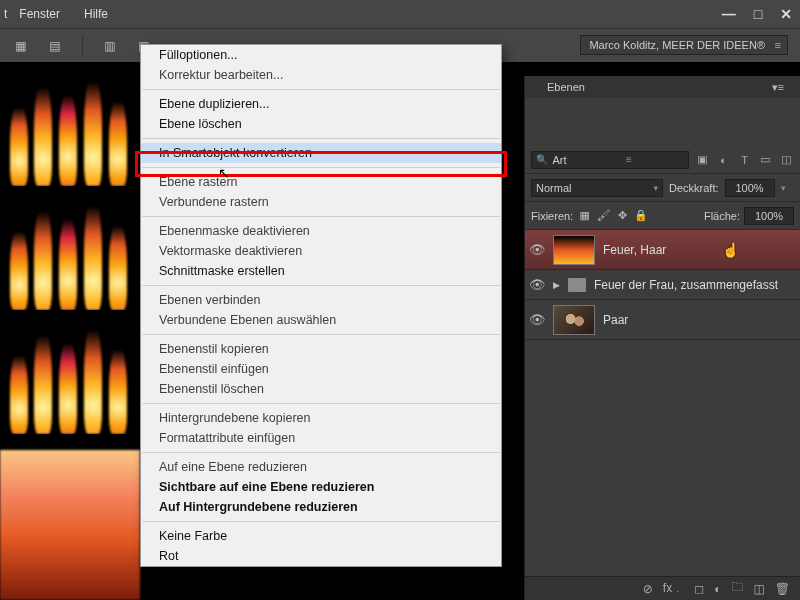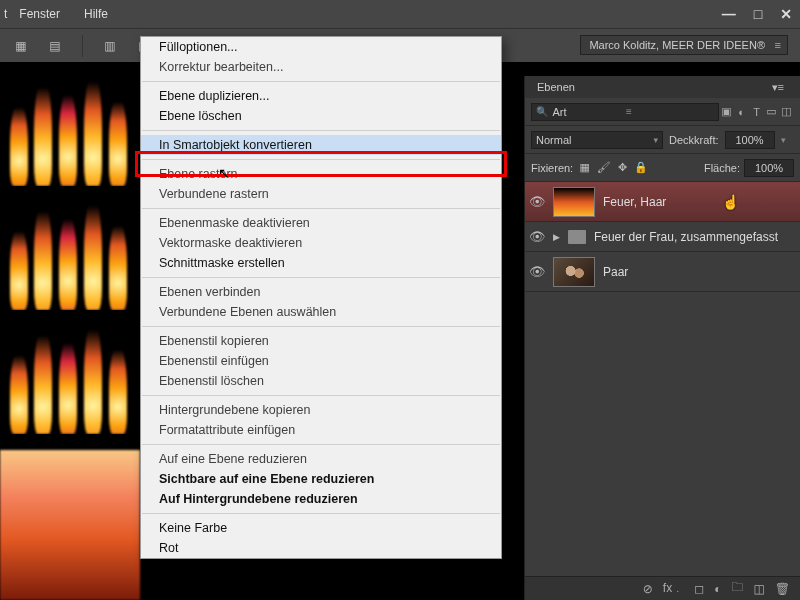--- a/index.html
+++ b/index.html
@@ -23,35 +23,35 @@
 .fire-img { flex:0 0 auto; position:relative; }
 .fire-bg { width:140px; height:120px; background:#000; position:relative; overflow:hidden; }
 .flame { position:absolute; bottom:0; width:18px; border-radius:50% 50% 20% 20%; filter: blur(1px); }
 .flame.a { left:6px; height:70%; background: radial-gradient(circle at 50% 70%, #fff3a0 0%, #fca311 30%, #e25822 60%, rgba(0,0,0,0) 90%); }
 .flame.b { left:30px; height:90%; background: radial-gradient(circle at 50% 75%, #fff3a0 0%, #ffb627 25%, #e25822 55%, rgba(0,0,0,0) 88%); }
 .flame.c { left:55px; height:80%; background: radial-gradient(circle at 50% 70%, #fff3a0 0%, #fca311 30%, #d7263d 65%, rgba(0,0,0,0) 92%); }
 .flame.d { left:80px; height:95%; background: radial-gradient(circle at 50% 75%, #fff3a0 0%, #ffb627 25%, #e25822 55%, rgba(0,0,0,0) 88%); }
 .flame.e { left:105px; height:75%; background: radial-gradient(circle at 50% 70%, #fff3a0 0%, #fca311 30%, #e25822 60%, rgba(0,0,0,0) 90%); }
 .fire-col { position:absolute; left:0; bottom:0; top:450px; width:140px; background: linear-gradient(180deg, #f9c784 0%, #f4845f 30%, #e25822 60%, #7a1c0a 100%); filter: blur(1px); }
 
-.ctx-menu { position:absolute; left:140px; top:36px; width:362px; background:#f0f0f0; border:1px solid #999; box-shadow: 4px 4px 10px rgba(0,0,0,.4); font-size:12.5px; color:#111; z-index:30; }
+.ctx-menu { position:absolute; left:140px; top:44px; width:362px; background:#f0f0f0; border:1px solid #999; box-shadow: 4px 4px 10px rgba(0,0,0,.4); font-size:12.5px; color:#111; z-index:30; }
 .ctx-item { padding:3px 18px; cursor: default; }
 .ctx-item.disabled { color:#404040; }
 .ctx-item.highlight { background:#c9def5; }
 .ctx-item.bold { font-weight:600; }
 .ctx-sep { height:1px; background:#cfcfcf; margin:4px 1px; }
 
 .red-box { position:absolute; left:135px; top:151px; width:372px; height:26px; border:3px solid #e60000; z-index:31; pointer-events:none; }
 
 .layers-panel { position:absolute; right:0; top:76px; width:276px; height:524px; background:#3c3c3c; border-left:1px solid #222; color:#ccc; font-size:11px; }
 .panel-tab { background:#333; height:22px; display:flex; align-items:center; position:relative; }
-.panel-tab span { padding:0 12px; }
+.panel-tab span { padding:0 12px;margin-left:10px; }
 .panel-tab .menu-btn { position:absolute; right:4px; color:#bbb; }
 
-.filter-row { display:flex; align-items:center; height:28px; padding:0 6px; gap:0; border-bottom:1px solid #2a2a2a; }
+.filter-row { display:flex; align-items:center; height:28px; padding:0 6px; gap:6px; border-bottom:1px solid #2a2a2a;margin-top:48px; }
 .search-box { flex:1; background:#2b2b2b; border:1px solid #1e1e1e; height:18px; display:flex; align-items:center; padding:0 4px; font-size:11px; color:#ccc; }
 .search-box::before { content:"🔍"; font-size:10px; margin-right:4px; opacity:.6; }
 .search-box::after { content:"≡"; position:absolute; margin-left:90px; color:#888; font-size:10px; }
 .micro-icon { width:15px; height:15px; display:flex; align-items:center; justify-content:center; color:#aaa; font-size:11px; border:1px solid transparent; }
 
 .blend-row { display:flex; align-items:center; height:28px; padding:0 6px; gap:6px; border-bottom:1px solid #2a2a2a; }
 .blend-dd { width:132px; background:#2b2b2b; border:1px solid #1e1e1e; height:18px; padding:0 4px; font-size:11px; color:#ccc; display:flex; align-items:center; position:relative;}
 .blend-dd::after { content:"▾"; position:absolute; right:4px; font-size:9px; color:#888;}
 .opacity-field { background:#2b2b2b; border:1px solid #1e1e1e; width:50px; height:18px; text-align:center; font-size:11px; color:#ccc; display:flex; align-items:center; justify-content:center; position:relative;}
 .opacity-field::after { content:"▾"; position:absolute; right:-12px; font-size:9px; color:#888;}

